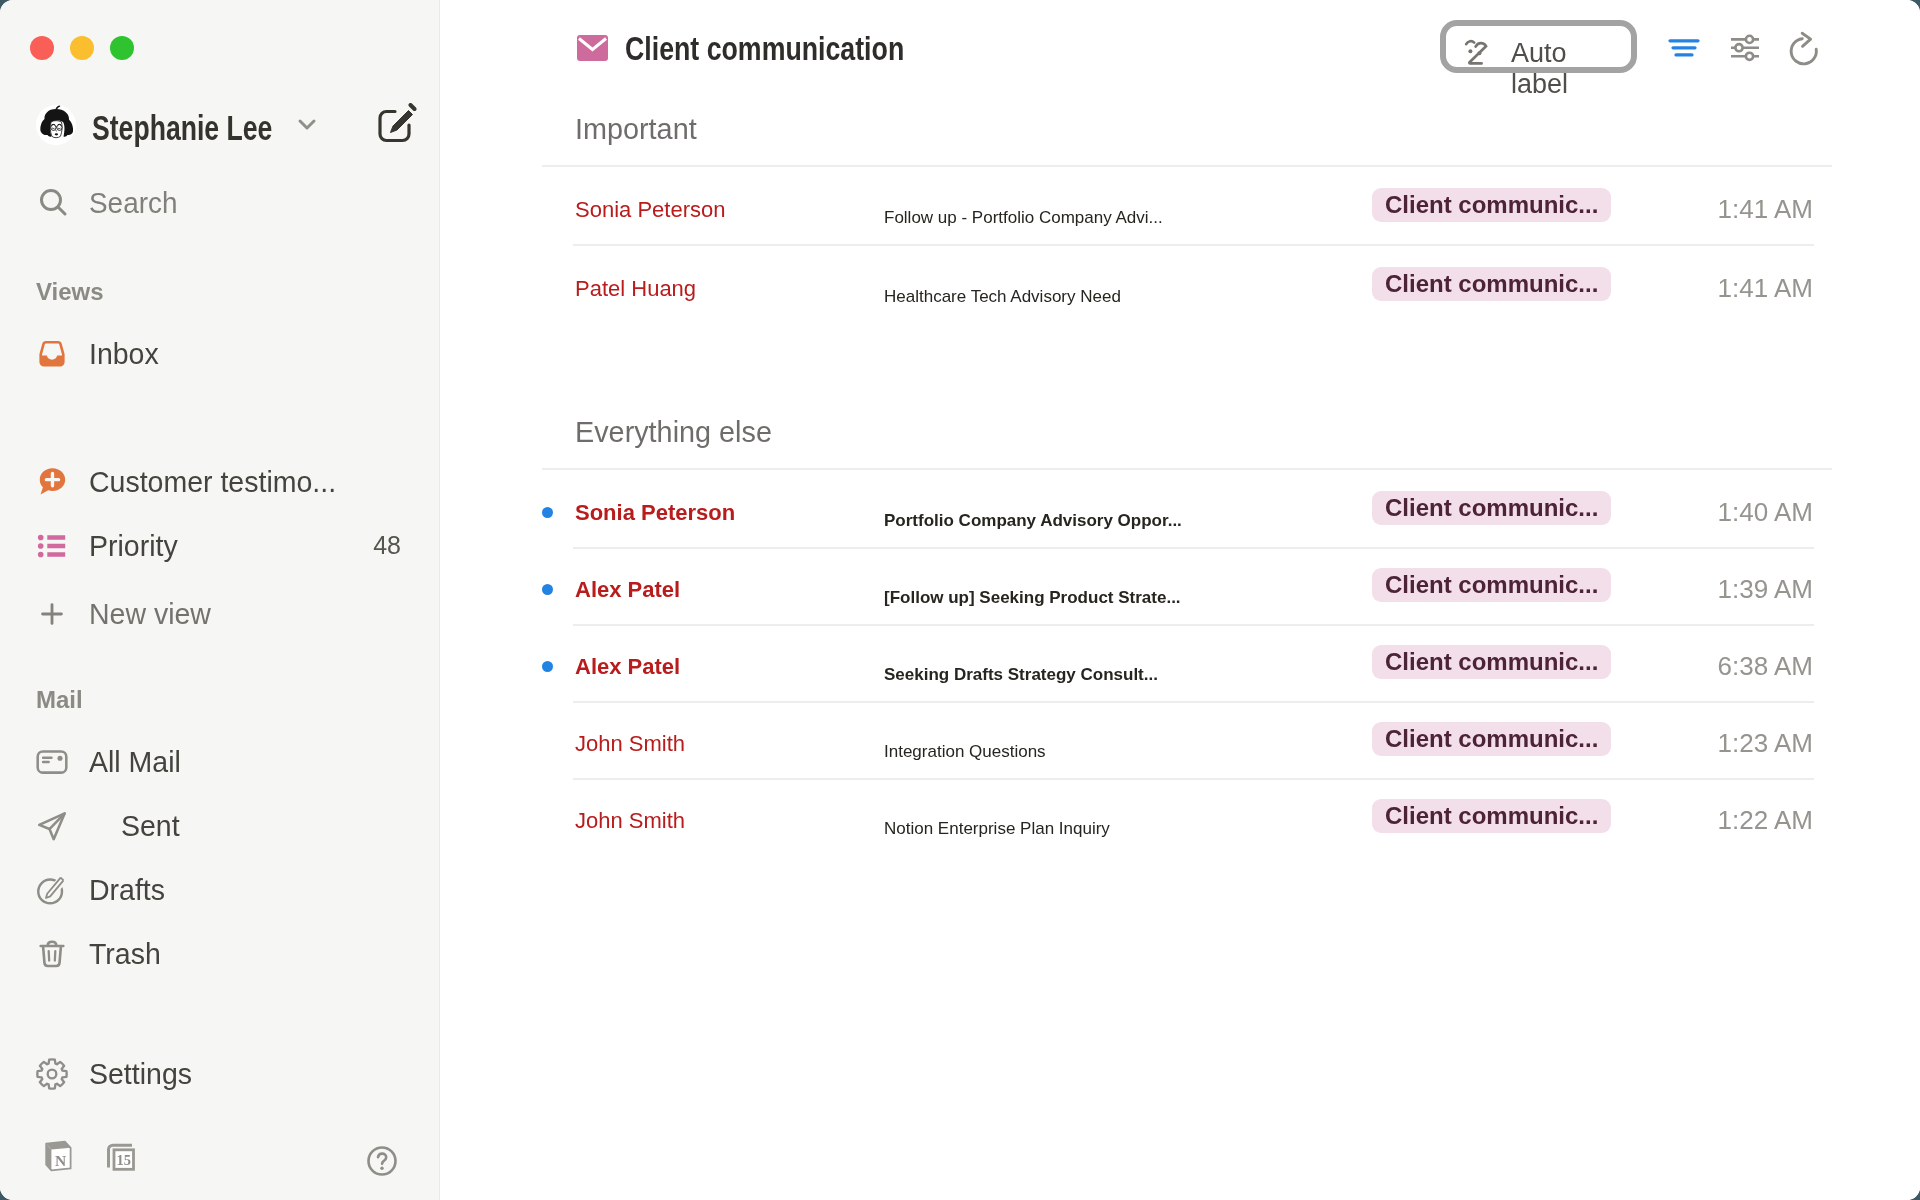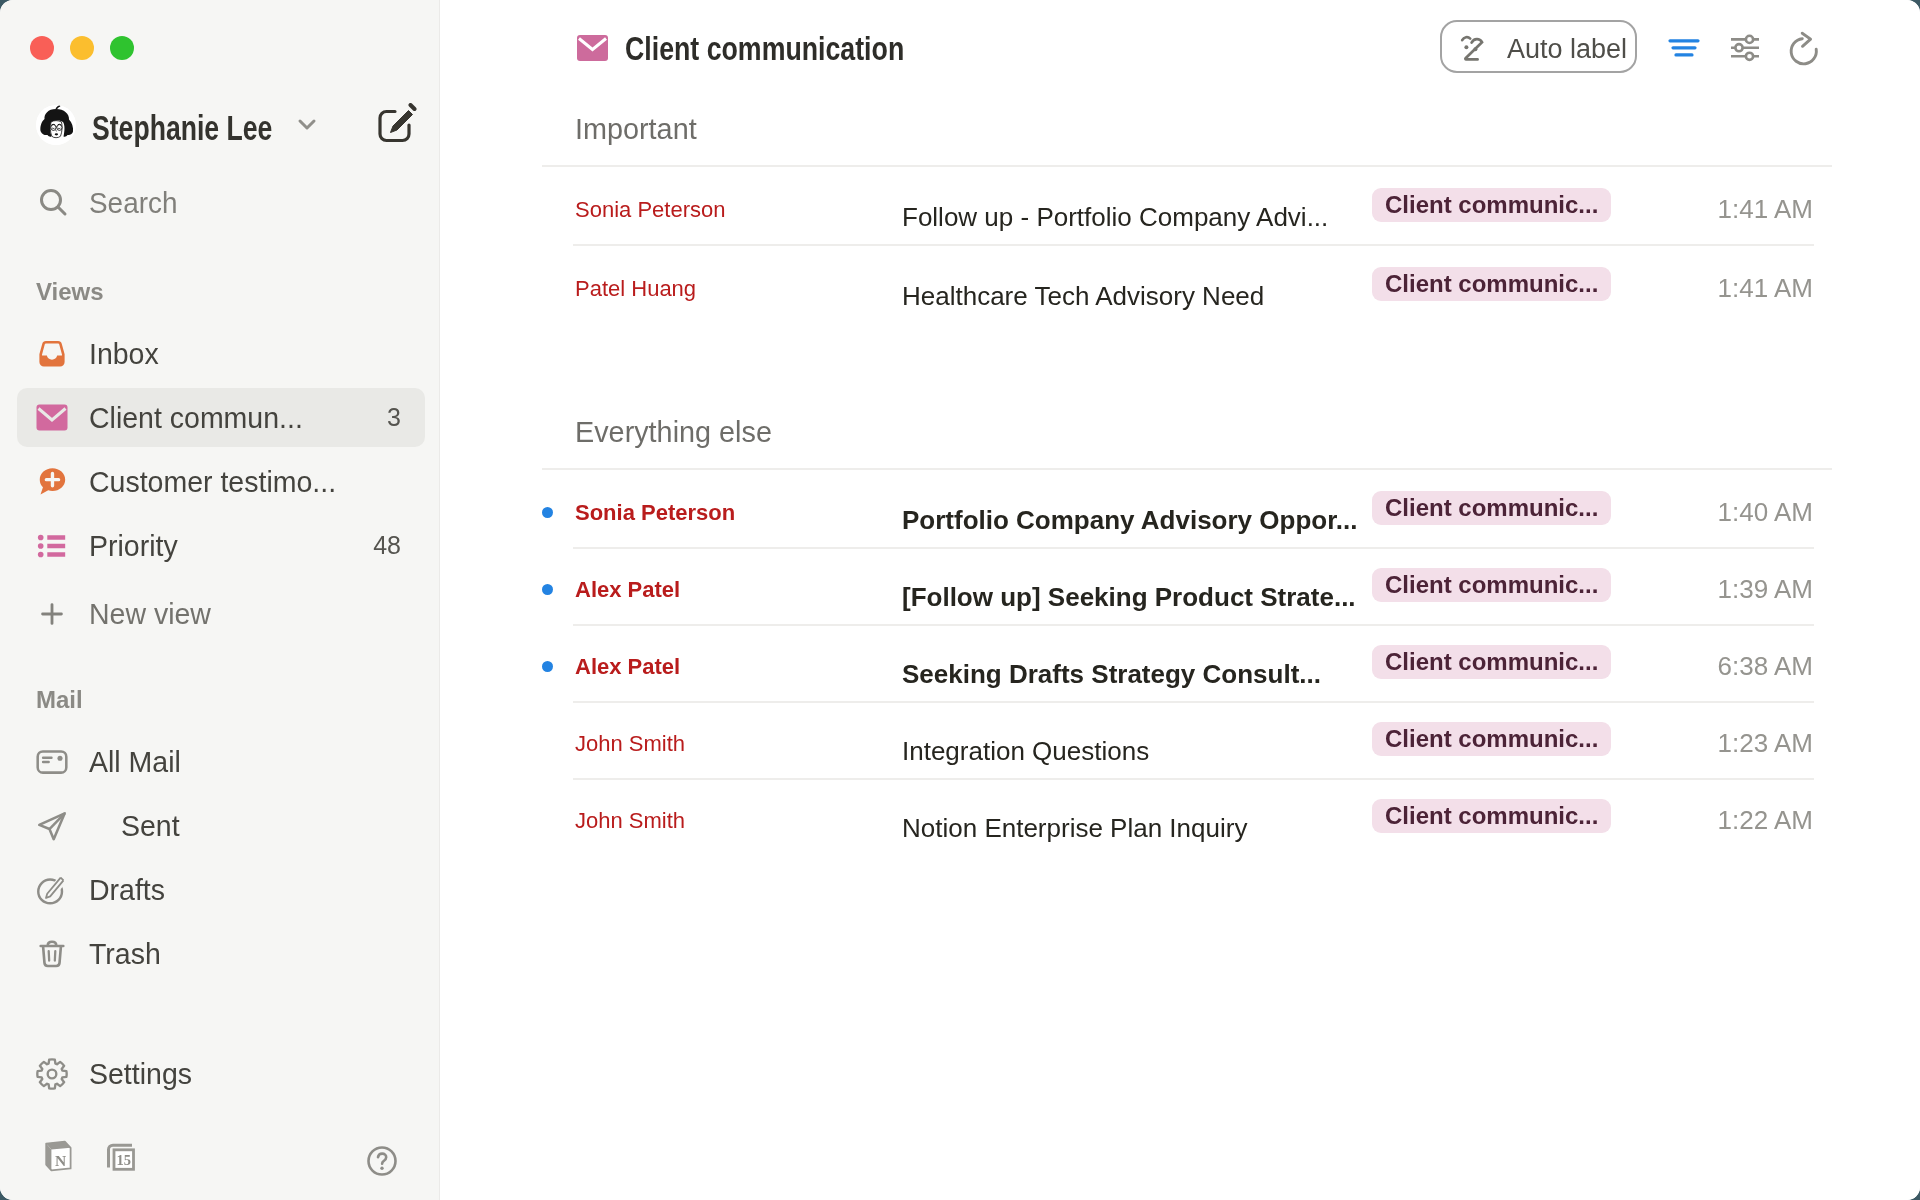--- a/index.html
+++ b/index.html
@@ -33,35 +33,35 @@
   .item .cnt { margin-left:auto; margin-right:24px; font-size:25px; color:#55544f; }
   .item.sel { background:#e9e9e6; }
   .gray { color:#73726d; }
   .bicons { position:absolute; bottom:0; left:0; width:440px; height:90px; }
   
   main { position:absolute; left:440px; top:0; width:1480px; height:1200px; background:#fff; }
   .mtitle { position:absolute; left:185px; top:30px; font-size:33px; font-weight:700;
     color:#2e2d29; transform:scaleX(0.81); transform-origin:0 0; white-space:pre; }
   .mico { position:absolute; left:137px; top:35px; }
   .autolabel { position:absolute; left:1000px; top:20px; width:197px; height:53px;
-    border:2px solid #a3a3a3; border-radius:17px; background:#fff; display:flex;
+    border:6px solid #a3a3a3; border-radius:17px; background:#fff; display:flex;
     align-items:center; }
   .autolabel span { position:absolute; left:65px; top:12px; font-size:27px; color:#4f4e49; }
   .hicon { position:absolute; top:28px; }
   .shead { position:absolute; left:135px; font-size:30px; color:#6e6d69;
     transform:scaleX(0.96); transform-origin:0 0; white-space:pre; }
   .sdiv { position:absolute; left:102px; width:1290px; height:2px; background:#eeedeb; }
   .row { position:absolute; left:0; width:1480px; height:77px; }
   .rdiv { position:absolute; left:133px; width:1241px; height:2px; background:#eeedeb; }
   .dot { position:absolute; left:102px; top:38px; width:11px; height:11px;
     border-radius:50%; background:#2383e2; }
   .sender { position:absolute; left:135px; top:0; height:100%; display:flex;
     align-items:center; padding-top:10px; font-size:22px; color:#b91c1c; width:320px; }
-  .subj { position:absolute; left:462px; top:0; height:100%; display:flex;
-    align-items:center; padding-top:26px; font-size:26px; color:#26251f; }
+  .subj { position:absolute; left:444px; top:0; height:100%; display:flex;
+    align-items:center; padding-top:26px; font-size:17px; color:#26251f; }
   .unread .sender, .unread .subj { font-weight:700; }
   .chip { position:absolute; left:932px; top:50%; margin-top:-16.5px; width:239px;
     height:34px; border-radius:9px; background:#f3dfe9; color:#4c2337; font-size:24px;
     font-weight:700; display:flex; align-items:center; padding-left:13px; }
   .time { position:absolute; right:107px; top:0; height:100%; display:flex;
     align-items:center; padding-top:10px; font-size:26px; color:#95948f; }
 </style>
 </head>
 <body>
 <div class="window">
@@ -102,30 +102,20 @@
 
   <div class="item" style="top:324px;">
     <span class="ic">
       <svg width="34" height="34" viewBox="0 0 34 34">
         <path d="M10.5 4.5 h13 c1.2 0 2.2 0.8 2.5 1.9 l3 11 v8.1 c0 1.9 -1.5 3.4 -3.4 3.4 h-17.2 c-1.9 0 -3.4 -1.5 -3.4 -3.4 v-8.1 l3 -11 c0.3 -1.1 1.3 -1.9 2.5 -1.9 z" fill="none" stroke="#e2743d" stroke-width="2.8" stroke-linejoin="round"></path>
         <path d="M5.1 18.6 h6.4 c0.6 2.6 2.8 4.4 5.5 4.4 s4.9 -1.8 5.5 -4.4 h6.4 v6.9 c0 1.9 -1.5 3.4 -3.4 3.4 h-17 c-1.9 0 -3.4 -1.5 -3.4 -3.4 z" fill="#e2743d"></path>
       </svg>
     </span>
         <span class="txt">Inbox</span>
   </div>
-  <div class="item sel" style="top:388px;">
-    <span class="ic">
-      <svg width="32" height="27" viewBox="0 0 32 27">
-        <rect x="0.5" y="0.5" width="31" height="26" rx="3" fill="#d2699e"></rect>
-        <path d="M2.5 4.5 L16 16 L29.5 4.5" fill="none" stroke="#e9e9e6" stroke-width="3"></path>
-      </svg>
-    </span>
-        <span class="txt">Client commun...</span>
-        <span class="cnt">3</span>
-  </div>
   <div class="item" style="top:452px;">
     <span class="ic">
       <svg width="34" height="34" viewBox="0 0 34 34">
         <path d="M17.5 2.5 c7.5 0 13.5 5.4 13.5 12 s-6 12 -13.5 12 c-1.6 0 -3.1 -0.2 -4.5 -0.7 l-8.2 4.6 2.6 -7.8 c-2.1 -2.1 -3.4 -5 -3.4 -8.1 c0 -6.6 6 -12 13.5 -12 z" fill="#e2743d"></path>
         <path d="M11 14.5 h13 M17.5 8 v13" stroke="#f6f6f4" stroke-width="3.6" stroke-linecap="round"></path>
       </svg>
     </span>
         <span class="txt">Customer testimo...</span>
   </div>
   <div class="item" style="top:516px;">

